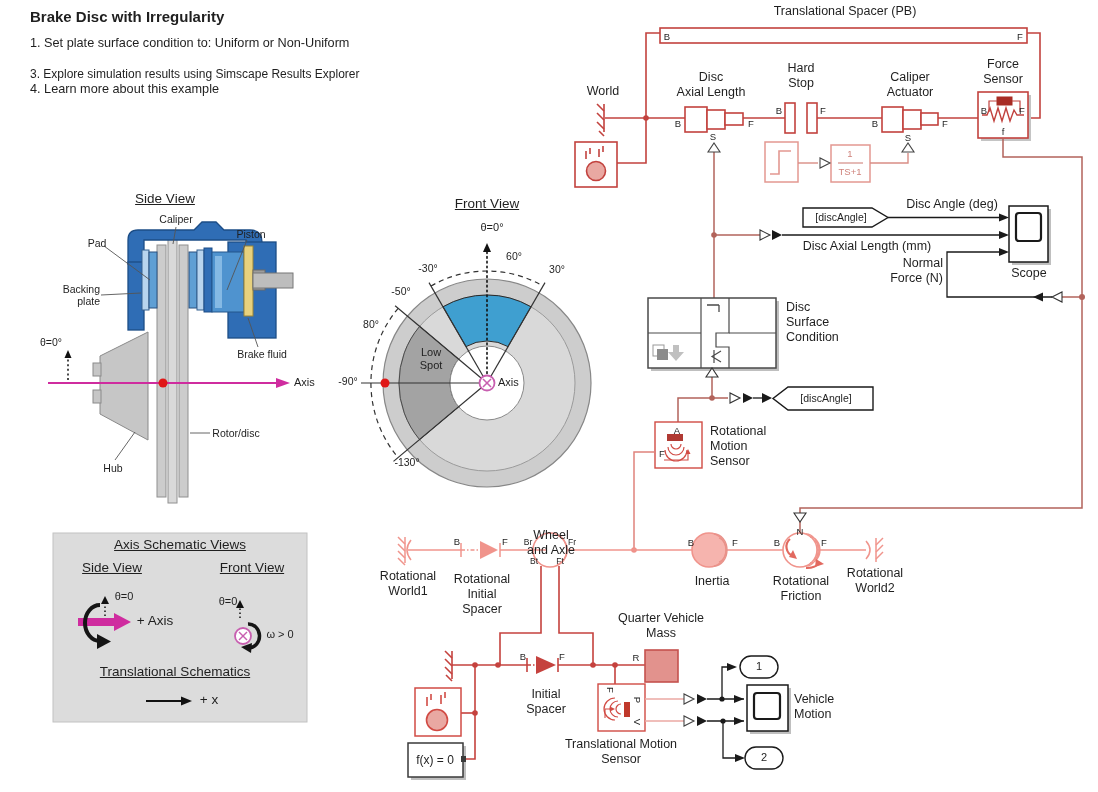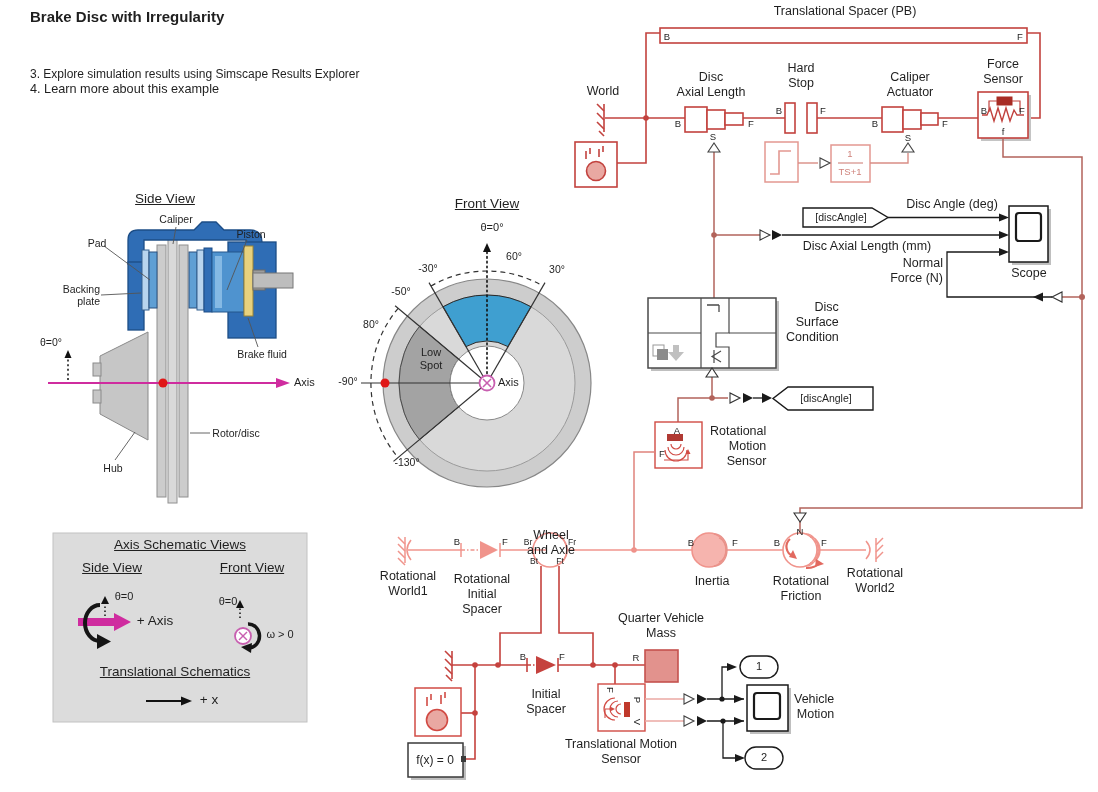--- a/index.html
+++ b/index.html
@@ -1,21 +1,21 @@
 <!DOCTYPE html>
 <html><head>
 <meta charset="utf-8">
 <style>
   html,body{margin:0;padding:0;background:#fff;}
   .canvas{position:relative;width:1098px;height:792px;background:#fff;
     font-family:"Liberation Sans",sans-serif;overflow:hidden;color:#1f1f1f;}
   svg.layer{position:absolute;left:0;top:0;}
   .lb{position:absolute;transform:translateX(-50%);text-align:center;
       font-size:12.5px;line-height:1.18;white-space:pre-line;color:#1f1f1f;}
-  .left{transform:none;text-align:right;}
+  .left{transform:none;text-align:left;}
   .right{transform:translateX(-100%);text-align:right;}
   .u{text-decoration:underline;}
   .b{font-weight:bold;}
   .pt{position:absolute;transform:translate(-50%,-50%);font-size:9.5px;color:#1f1f1f;white-space:nowrap;}
   .pt.sm{font-size:8.5px;}
   .pt.rot{transform:translate(-50%,-50%) rotate(90deg);}
   .faded{color:#cf827b;}
   .f10{font-size:10.5px;}
   .f11{font-size:11px;}
   .f13{font-size:13.5px;}
@@ -371,20 +371,21 @@
   <rect x="745" y="747" width="38" height="22" rx="11" fill="#fff" stroke="#1a1a1a" stroke-width="1.4"></rect>
 
   <g>
     <rect x="750" y="688" width="41" height="46" fill="#bfbfbf"></rect>
     <rect x="747" y="685" width="41" height="46" fill="#fff" stroke="#1a1a1a" stroke-width="1.5"></rect>
     <rect x="754" y="693" width="26" height="26" rx="3" fill="#fff" stroke="#1a1a1a" stroke-width="2.2"></rect>
   </g>
 </svg>
 
 <div class="lb left b f15" style="left:30px;top:8px;">Brake Disc with Irregularity</div>
+<div class="lb left" style="left:30px;top:36px;font-size:12.7px;">1. Set plate surface condition to: Uniform or Non-Uniform</div>
 <div class="lb left" style="left:30px;top:67px;font-size:12px;">3. Explore simulation results using Simscape Results Explorer</div>
 <div class="lb left" style="left:30px;top:82px;font-size:12.7px;">4. Learn more about this example</div>
 
 <div class="lb u f13" style="left:165px;top:191px;">Side View</div>
 <div class="lb f10" style="left:176px;top:213px;">Caliper</div>
 <div class="lb f10" style="left:97px;top:237px;">Pad</div>
 <div class="lb f10" style="left:251px;top:228px;">Piston</div>
 <div class="lb f10 right" style="left:100px;top:283px;">Backing
 plate</div>
 <div class="lb f10" style="left:262px;top:348px;">Brake fluid</div>

